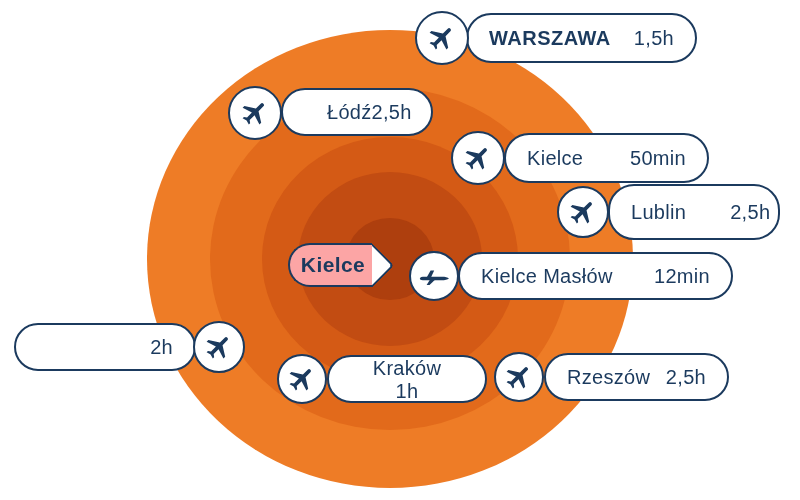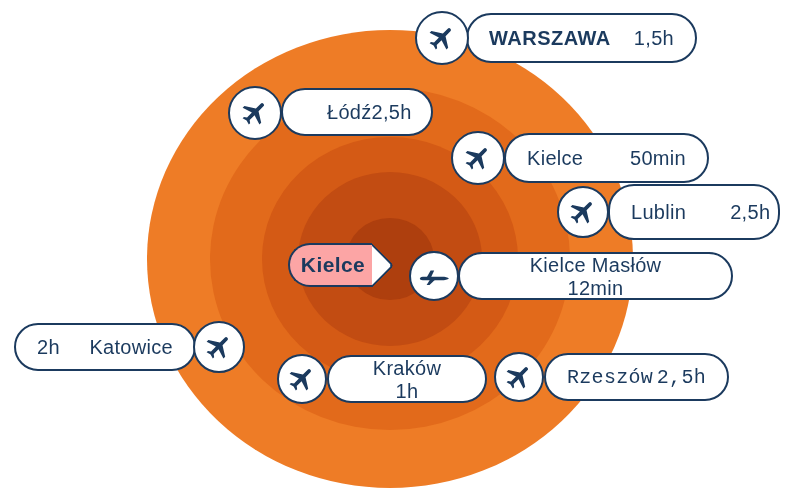--- a/index.html
+++ b/index.html
@@ -104,56 +104,55 @@
         <span class="city">Lublin</span>
         <span class="time">2,5h</span>
       </div>
       <div class="badge" style="left: 557px; top: 186px; width: 52px; height: 52px;">
         <span style="display: flex;">
           <svg class="plane-top" width="30" height="30" viewBox="0 0 24 24" fill="#1b3a5e">
             <path d="M21 16v-2l-8-5V3.5a1.5 1.5 0 0 0-3 0V9l-8 5v2l8-2.5V19l-2 1.5V22l3.5-1 3.5 1v-1.5L13 19v-5.5l8 2.5z"></path>
           </svg>
         </span>
       </div>
-      <div class="pill" style="left: 458px; top: 252px; width: 275px; height: 48px; flex-direction: column;">
+      <div class="pill" style="left: 458px; top: 252px; width: 275px; height: 48px;">
         <span class="city">Kielce Masłów</span>
         <span class="time">12min</span>
       </div>
       <div class="badge" style="left: 409px; top: 251px; width: 50px; height: 50px;">
         <span style="display: flex;">
           <svg width="34" height="24" viewBox="0 0 36 24" fill="#1b3a5e">
             <path d="M3 14.8 C3 13.2 5.5 12.9 8 12.9 L26.5 12.9 C30 12.9 32.5 13.6 33.8 14.6 C32.5 15.9 29.5 16.5 26 16.5 L8 16.5 C5.5 16.5 3 16.3 3 14.8 Z"></path>
             <path d="M10.5 13 L15 13 L18.2 6.2 L14.4 6.2 Z"></path>
             <path d="M13.5 16.3 L18.8 16.3 L13.3 21.6 L10.2 21.6 Z"></path>
           </svg>
         </span>
       </div>
       <div class="pill reversed" style="left: 14px; top: 323px; width: 182px; height: 48px;">
-        <span class="city">Katowice</span>
         <span class="time">2h</span>
       </div>
       <div class="badge" style="left: 193px; top: 321px; width: 52px; height: 52px;">
         <span style="display: flex;">
           <svg class="plane-top" width="30" height="30" viewBox="0 0 24 24" fill="#1b3a5e">
             <path d="M21 16v-2l-8-5V3.5a1.5 1.5 0 0 0-3 0V9l-8 5v2l8-2.5V19l-2 1.5V22l3.5-1 3.5 1v-1.5L13 19v-5.5l8 2.5z"></path>
           </svg>
         </span>
       </div>
       <div class="pill" style="left: 327px; top: 355px; width: 160px; height: 48px; flex-direction: column;">
         <span class="city">Kraków</span>
         <span class="time">1h</span>
       </div>
       <div class="badge" style="left: 277px; top: 354px; width: 50px; height: 50px;">
         <span style="display: flex;">
           <svg class="plane-top" width="30" height="30" viewBox="0 0 24 24" fill="#1b3a5e">
             <path d="M21 16v-2l-8-5V3.5a1.5 1.5 0 0 0-3 0V9l-8 5v2l8-2.5V19l-2 1.5V22l3.5-1 3.5 1v-1.5L13 19v-5.5l8 2.5z"></path>
           </svg>
         </span>
       </div>
-      <div class="pill" style="left: 544px; top: 353px; width: 185px; height: 48px; font-family: Liberation Mono, monospace;">
+      <div class="pill" style="left: 544px; top: 353px; width: 185px; height: 48px;">
         <span class="city">Rzeszów</span>
         <span class="time">2,5h</span>
       </div>
       <div class="badge" style="left: 494px; top: 352px; width: 50px; height: 50px;">
         <span style="display: flex;">
           <svg class="plane-top" width="30" height="30" viewBox="0 0 24 24" fill="#1b3a5e">
             <path d="M21 16v-2l-8-5V3.5a1.5 1.5 0 0 0-3 0V9l-8 5v2l8-2.5V19l-2 1.5V22l3.5-1 3.5 1v-1.5L13 19v-5.5l8 2.5z"></path>
           </svg>
         </span>
       </div>

